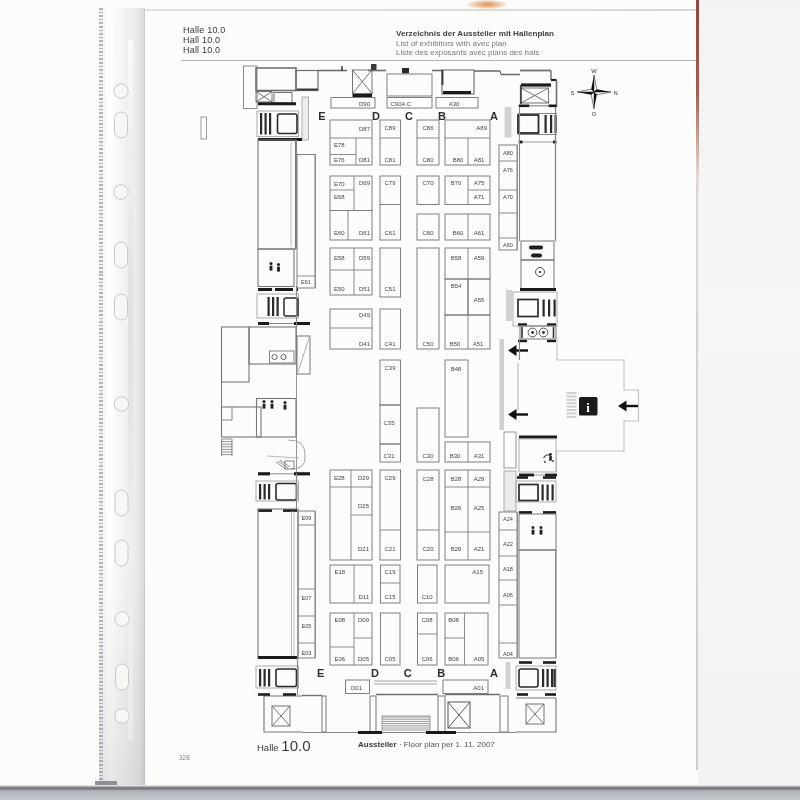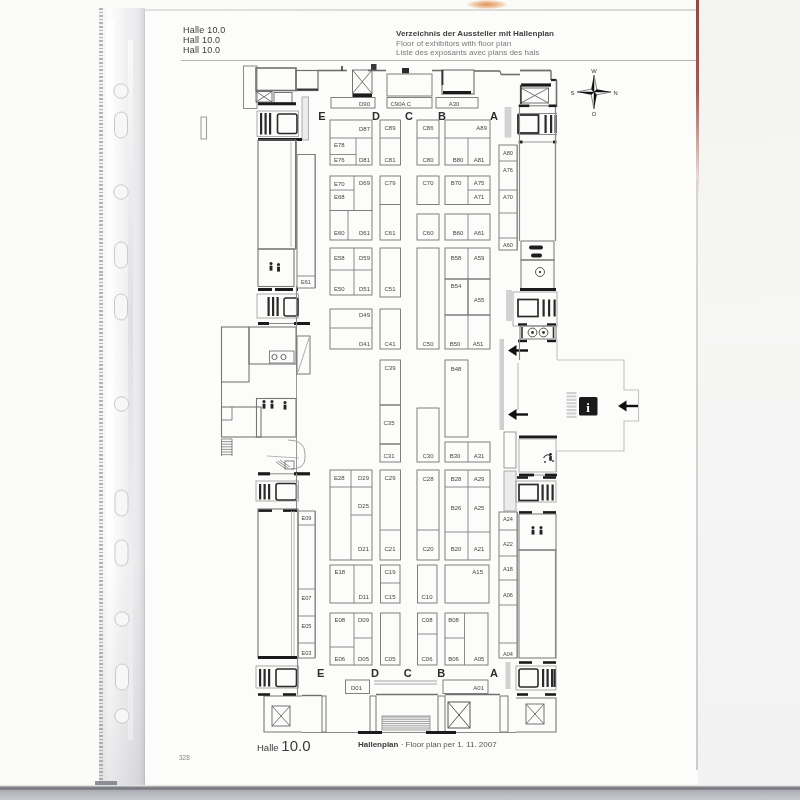--- a/index.html
+++ b/index.html
@@ -44,21 +44,21 @@
 <circle cx="122" cy="619" r="7.2"></circle>
 <rect x="115.5" y="664" width="13" height="26" rx="6.5"></rect>
 <circle cx="122" cy="716" r="7.2"></circle>
 </g>
 </svg>
 
 <div class="abs" style="left:183px;top:24.5px;font-size:9px;line-height:10px;color:#3a3a3a;letter-spacing:0.2px">Halle 10.0<br>Hall 10.0<br>Hall 10.0</div>
 
 <div class="abs" style="left:396px;top:28.5px;width:298px;color:#555">
 <div style="font-size:8.1px;font-weight:bold;color:#3f3f3f;margin-bottom:1px">Verzeichnis der Aussteller mit Hallenplan</div>
-<div style="font-size:8px;color:#7b7b7b;margin-bottom:0.6px">Floor of exhibitors with floor plan</div>
+<div style="font-size:8px;color:#7b7b7b;margin-bottom:0.6px">List of exhibitors with avec plan</div>
 <div style="font-size:8px;color:#7b7b7b">Liste des exposants avec plans des hals</div>
 </div>
 
 <div class="abs" style="left:181px;top:59.5px;width:515px;height:1px;background:#b4b4b2"></div>
 
 <svg class="abs" style="left:0;top:0;filter:blur(0.35px)" width="800" height="800" viewBox="0 0 800 800" font-family="Liberation Sans,sans-serif">
 
 <g>
 <path d="M594,92 L591.2,89.2 L594,75 Z" fill="#111"></path>
       <path d="M594,92 L596.8,89.2 L594,75 Z" fill="none" stroke="#111" stroke-width="0.5"></path>
@@ -1039,18 +1039,18 @@
     </g>
 
 <g>
       <rect x="443" y="680" width="45" height="13.5" stroke="#7f7f7f" stroke-width="1.0" fill="none"></rect>
       <text x="484" y="689.5" font-size="6" fill="#464646" text-anchor="end" font-weight="normal">A01</text>
     </g>
 </svg>
 
 <div class="abs" style="left:257px;top:736.5px;font-size:9.5px;color:#3a3a3a">Halle <span style="font-size:15px;font-weight:normal">10.0</span></div>
 
-<div class="abs" style="left:358px;top:739.5px;font-size:8px;color:#555"><b style="color:#3a3a3a">Hallenplan</b> · Floor plan per 1. 11. 2007</div>
+<div class="abs" style="left:358px;top:739.5px;font-size:8px;color:#555"><b style="color:#3a3a3a">Aussteller</b> · Floor plan per 1. 11. 2007</div>
 
 <div class="abs" style="left:179px;top:754px;font-size:6.5px;color:#8a8a8a">328</div>
 
 <div class="abs" style="left:0;top:785px;width:800px;height:5px;background:linear-gradient(180deg,#fafafa,#73737b 55%,#8a8a90)"></div>
 
 <div class="abs" style="left:0;top:790px;width:800px;height:10px;background:linear-gradient(180deg,#a9adb1,#bdc0c4 60%,#c6c9cc)"></div>
 </body></html>

